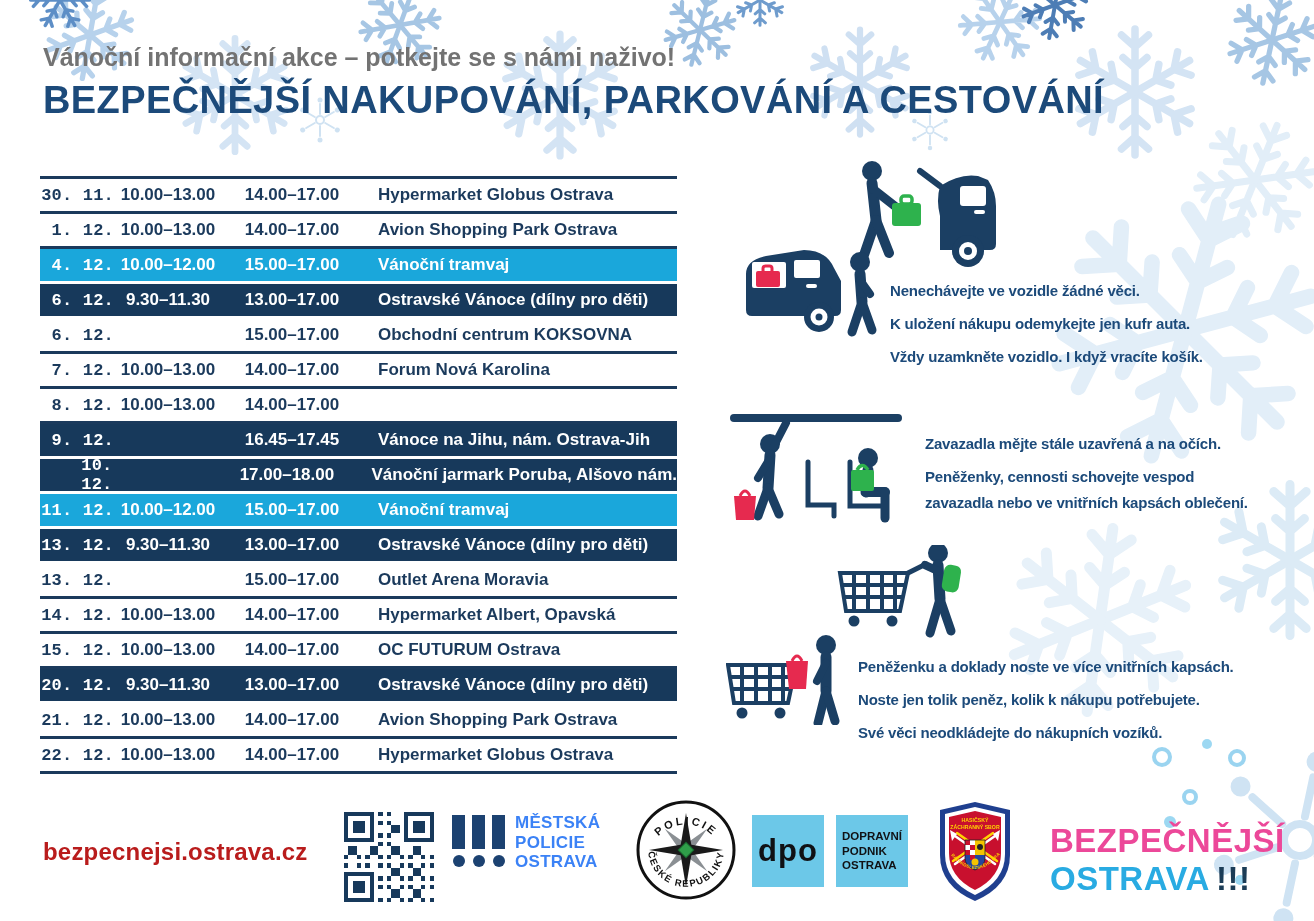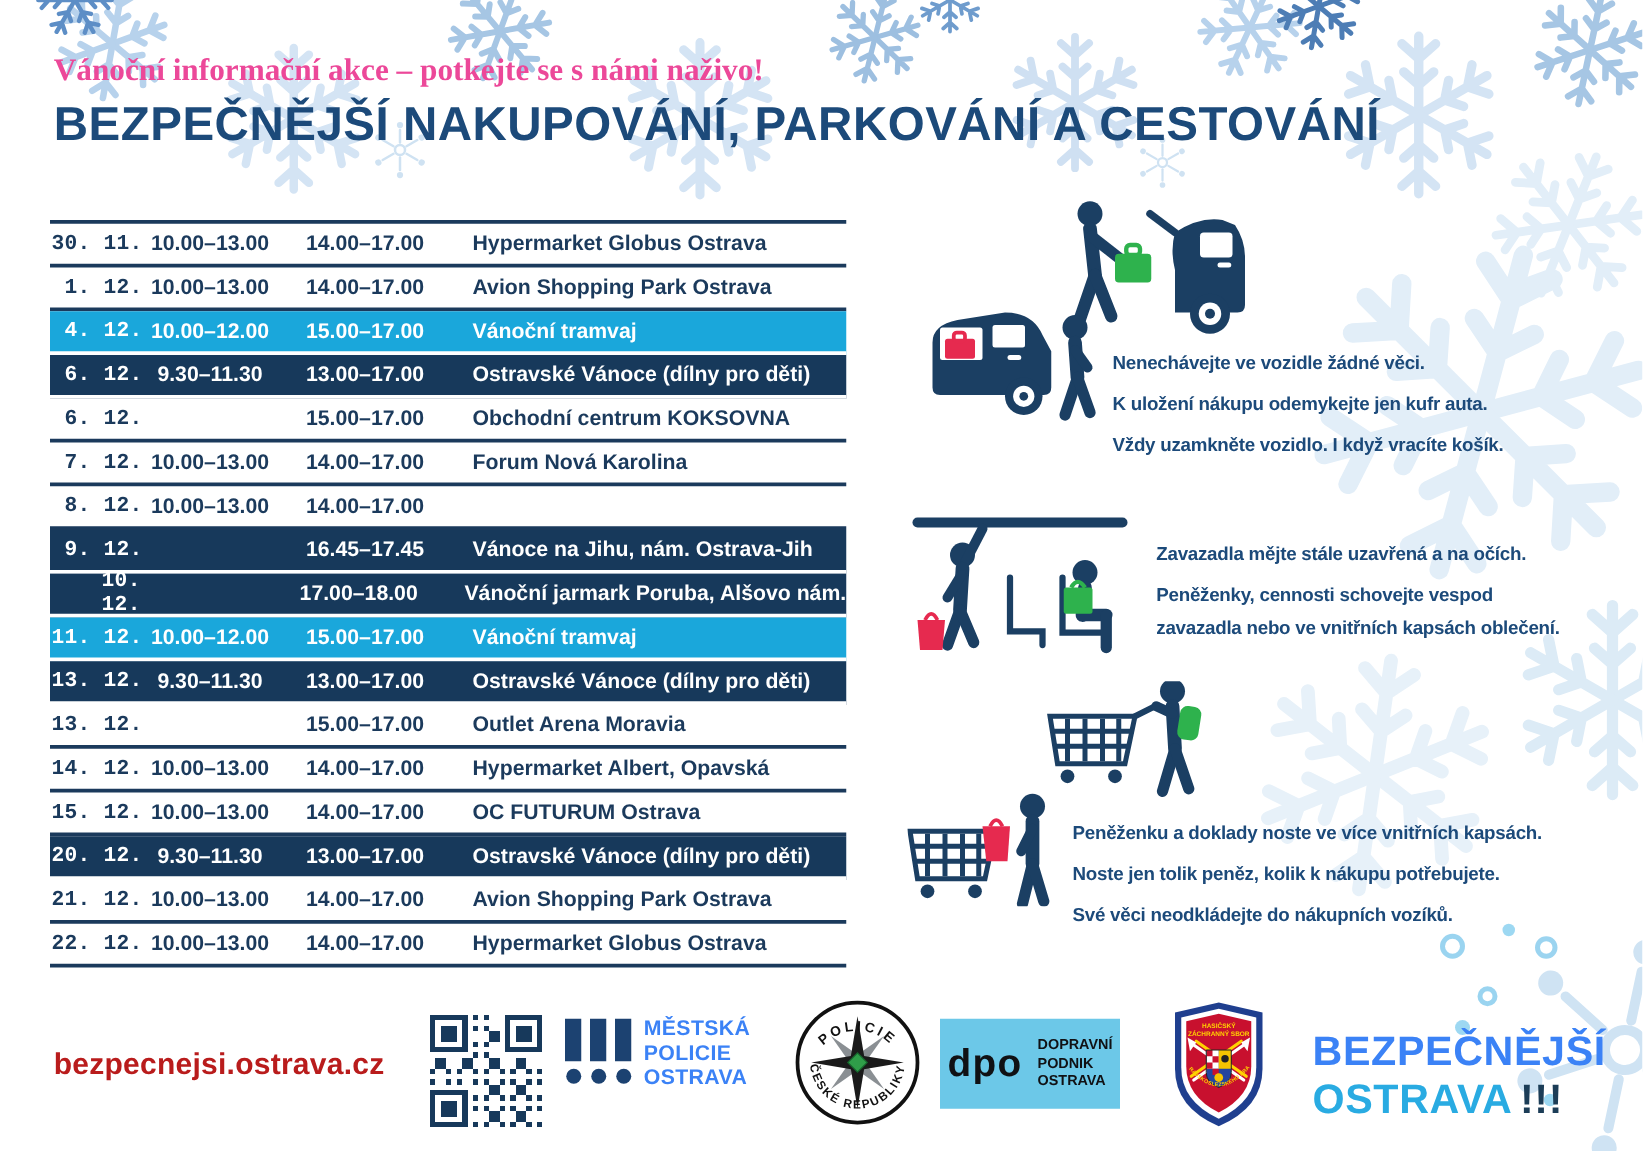--- a/index.html
+++ b/index.html
@@ -3,21 +3,21 @@
 <meta charset="utf-8">
 <style>
   html,body{margin:0;padding:0;}
   body{font-family:"Liberation Sans",sans-serif;}
   .poster{position:relative;width:1314px;height:921px;background:#ffffff;overflow:hidden;}
   .bg{position:absolute;left:0;top:0;width:1314px;height:921px;z-index:0;}
   .content{position:absolute;left:0;top:0;width:100%;height:100%;z-index:1;}
 
   
   .header{position:absolute;left:43px;top:42px;}
-  .subtitle{font-size:25px;font-weight:800;color:#ec4899;line-height:30px;font-family:Liberation Serif, serif;}
+  .subtitle{font-size:25px;font-weight:800;color:#737373;line-height:30px;}
   .title{font-size:38px;font-weight:800;color:#1c4a7a;line-height:44px;margin-top:6px;letter-spacing:0.4px;}
 
   
   .schedule{position:absolute;left:40px;top:176px;width:637px;border-top:3px solid #1b3a5c;}
   .srow{display:flex;align-items:center;height:32px;border-bottom:3px solid #1b3a5c;
         color:#1b3a5c;font-size:17px;}
   .srow.cyan{background:#1aa7db;color:#fff;border-bottom-color:#ffffff;}
   .srow.navy{background:#17395b;color:#fff;border-bottom-color:#ffffff;}
   .c-date{width:74px;text-align:right;font-weight:800;letter-spacing:0.2px;font-family:Liberation Mono, monospace;}
   .c-t1{width:108px;text-align:center;font-weight:700;}
@@ -31,26 +31,26 @@
   .icon-abs{position:absolute;}
 
   
   .website{position:absolute;left:43px;top:838px;font-size:24px;font-weight:800;color:#b91c1c;letter-spacing:0.2px;}
   .mp-logo{position:absolute;left:452px;top:813px;display:flex;align-items:flex-start;}
   .mp-bars{display:flex;gap:7px;margin-top:2px;}
   .mp-bar-col{display:flex;flex-direction:column;align-items:center;}
   .mp-bar{width:13px;height:34px;background:#1c4271;}
   .mp-dot{width:12px;height:12px;border-radius:50%;background:#1c4271;margin-top:6px;}
   .mp-text{margin-left:10px;color:#3b82f6;font-weight:800;font-size:17px;line-height:19.5px;letter-spacing:0.3px;}
-  .dpo-logo{position:absolute;left:752px;top:815px;display:flex;gap:0;}
+  .dpo-logo{position:absolute;left:752px;top:815px;display:flex;gap:12px;}
   .dpo-sq{width:72px;height:72px;background:#6cc8e8;display:flex;align-items:center;justify-content:center;}
   .dpo-mark{font-size:31px;font-weight:800;color:#101114;letter-spacing:1px;}
   .dpo-text{color:#101114;font-weight:800;font-size:11.5px;line-height:14.5px;text-align:left;}
   .slogan{position:absolute;left:1050px;top:822px;font-weight:800;font-size:33px;line-height:38px;letter-spacing:0.5px;}
-  .slogan .l1{color:#3b82f6;}
+  .slogan .l1{color:#ec4899;}
   .slogan .l2a{color:#29abe2;}
   .slogan .l2b{color:#1c3d57;margin-left:6px;}
 
   svg text{font-family:"Liberation Sans",sans-serif;}
 </style>
 </head>
 <body>
 
 <div class="poster">
 

